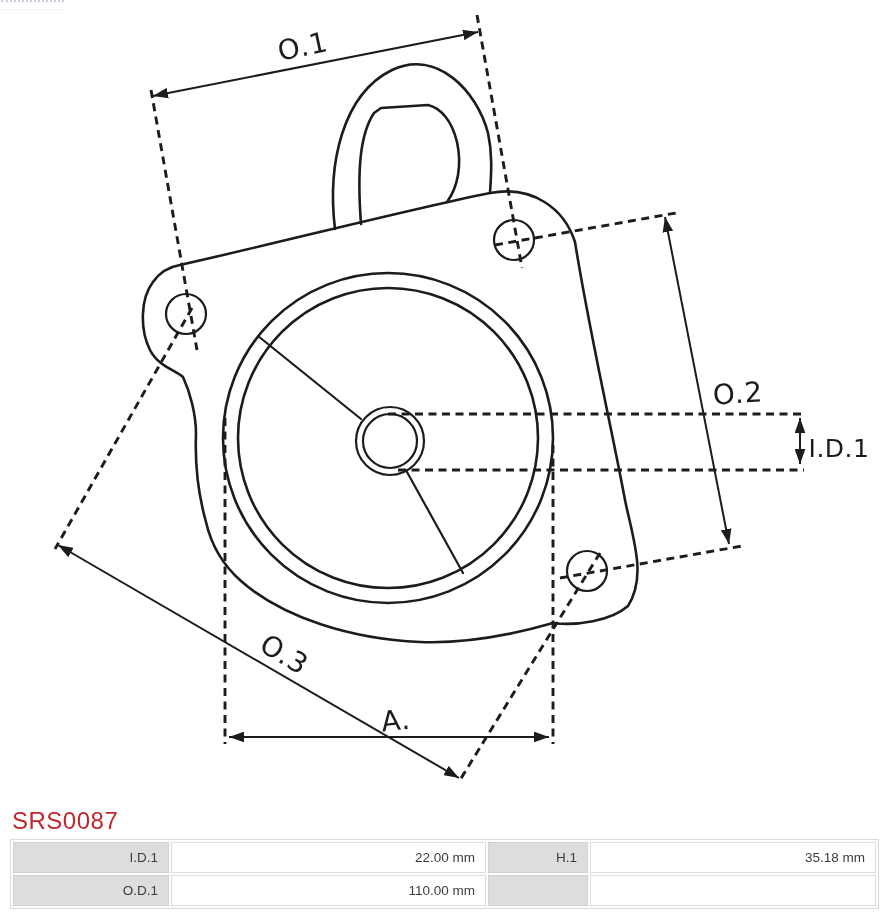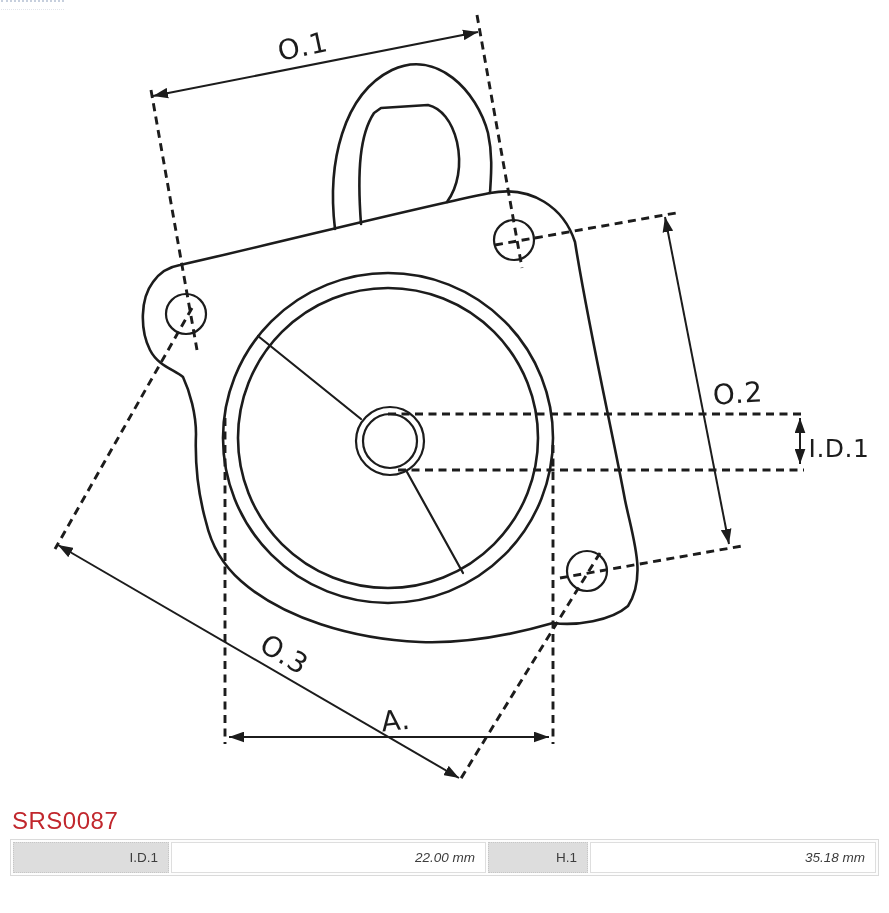--- a/index.html
+++ b/index.html
@@ -46,21 +46,21 @@
     table-layout:fixed;
   }
   table.spec-table td{
     font-family:"Liberation Sans",sans-serif;
     font-size:13.5px;color:#3d3d3d;
     text-align:right;vertical-align:middle;
     padding:6px 10px 6px 4px;height:17px;
     overflow:hidden;white-space:nowrap;
   }
   td.lbl{background:#dddddd;border:1px dotted #c6c6c6;}
-  td.val{background:#ffffff;border:1px solid #dedede;font-style:italic;}
+  td.val{background:#ffffff;border:1px solid #dedede;}
   col.c0{width:156px;} col.c1{width:315px;} col.c2{width:100px;} col.c3{width:auto;}
 </style>
 </head>
 <body>
 
 <div class="page">
 
   <div class="artifact"></div>
 
   <svg class="drawing" width="889" height="800" viewBox="0 0 889 800">
@@ -136,17 +136,23 @@
           <col class="c2">
           <col class="c3">
       </colgroup>
       <tbody>
         <tr>
           <td class="lbl">I.D.1</td>
           <td class="val">22.00 mm</td>
           <td class="lbl">H.1</td>
           <td class="val">35.18 mm</td>
         </tr>
+        <tr>
+          <td class="lbl">O.D.1</td>
+          <td class="val">110.00 mm</td>
+          <td class="lbl"></td>
+          <td class="val"></td>
+        </tr>
       </tbody>
     </table>
   </div>
 
 </div>
 
 </body></html>

